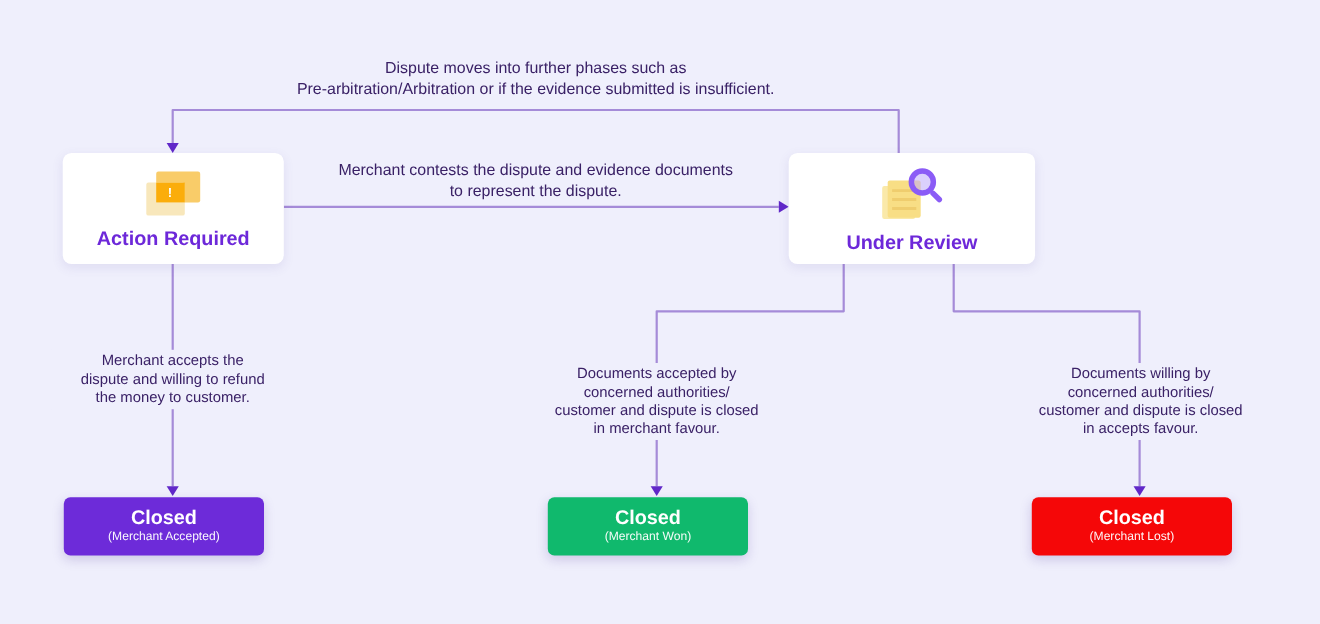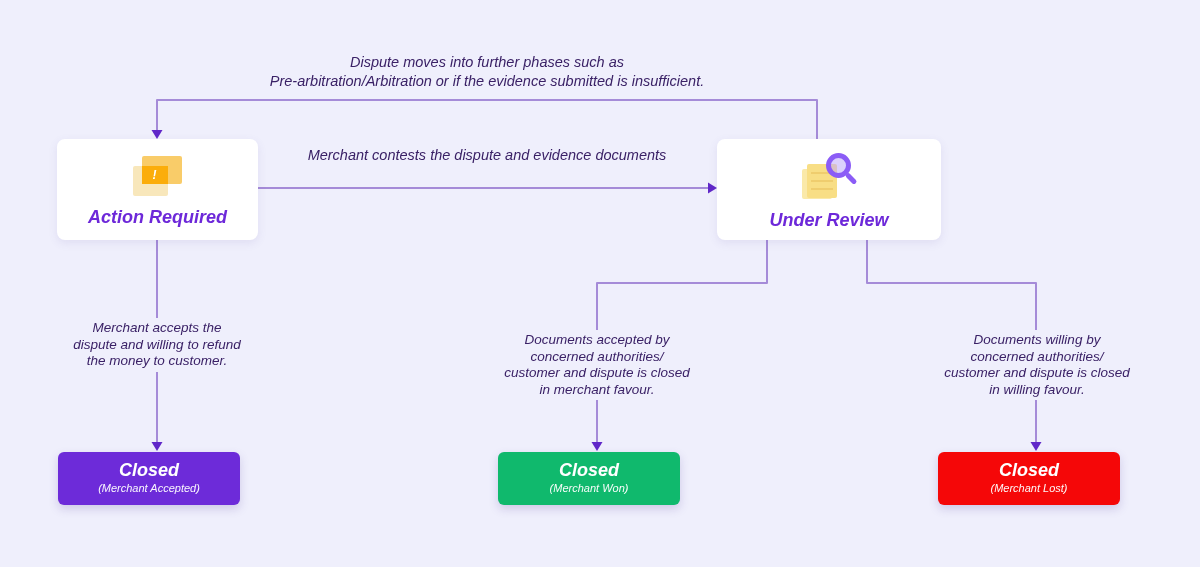--- a/index.html
+++ b/index.html
@@ -5,21 +5,20 @@
   html,body { margin:0; padding:0; }
   body {
     font-family: "Liberation Sans", sans-serif;
     background:#EFEFFC;
   }
   .canvas {
     position:relative;
     width:1200px; height:567px;
     background:#EFEFFC;
     overflow:hidden;
-    font-style:italic;
   }
   svg.connectors {
     position:absolute; left:0; top:0; z-index:1;
   }
   svg.connectors polyline, svg.connectors line {
     fill:none; stroke:#A58BD8; stroke-width:2; stroke-linejoin:round;
   }
   svg.connectors polygon { fill:#6128C9; }
 
   .caption {
@@ -112,20 +111,21 @@
     <polygon points="1030.5,442 1041.5,442 1036,451"></polygon>
   </svg>
 
   <div id="caption-loop" class="caption caption-lg">
     <div class="nowrap">Dispute moves into further phases such as</div>
     <div class="nowrap">Pre-arbitration/Arbitration or if the evidence submitted is insufficient.</div>
   </div>
 
   <div id="caption-contest" class="caption caption-lg">
     <div class="nowrap">Merchant contests the dispute and evidence documents</div>
+    <div class="nowrap">to represent the dispute.</div>
   </div>
 
   <div id="node-action-required" class="node">
     <div class="icon-alert">
       <div class="back"></div>
       <div class="pale"></div>
       <div class="core">
         <span>!</span>
       </div>
     </div>
@@ -154,21 +154,21 @@
     <div class="nowrap">Documents accepted by</div>
     <div class="nowrap">concerned authorities/</div>
     <div class="nowrap">customer and dispute is closed</div>
     <div class="nowrap">in merchant favour.</div>
   </div>
 
   <div id="caption-lost" class="caption caption-sm">
     <div class="nowrap">Documents willing by</div>
     <div class="nowrap">concerned authorities/</div>
     <div class="nowrap">customer and dispute is closed</div>
-    <div class="nowrap">in willing favour.</div>
+    <div class="nowrap">in accepts favour.</div>
   </div>
 
   <div id="outcome-accepted" class="outcome" style="background: rgb(109, 43, 217);">
     <div class="outcome-title">Closed</div>
     <div class="outcome-subtitle">(Merchant Accepted)</div>
   </div>
 
   <div id="outcome-won" class="outcome" style="background: rgb(16, 185, 109);">
     <div class="outcome-title">Closed</div>
     <div class="outcome-subtitle">(Merchant Won)</div>

